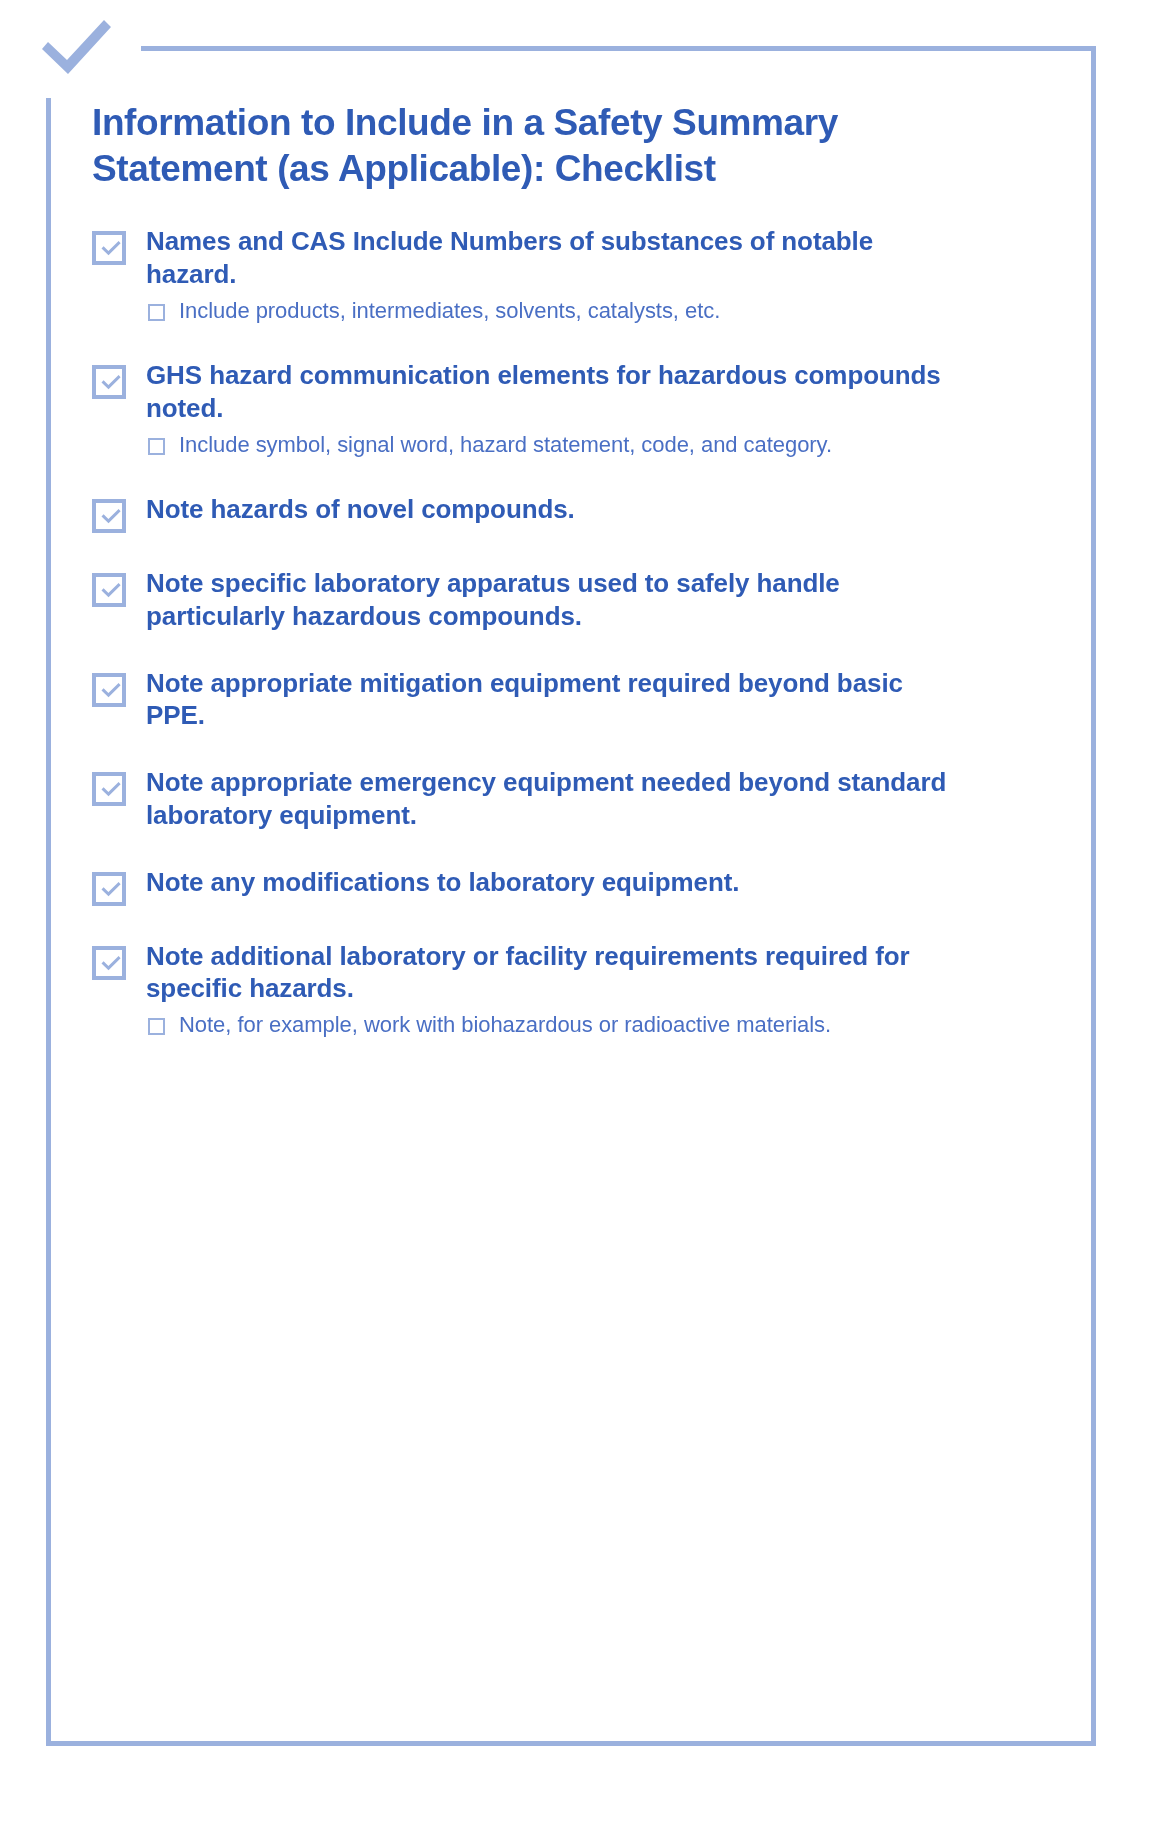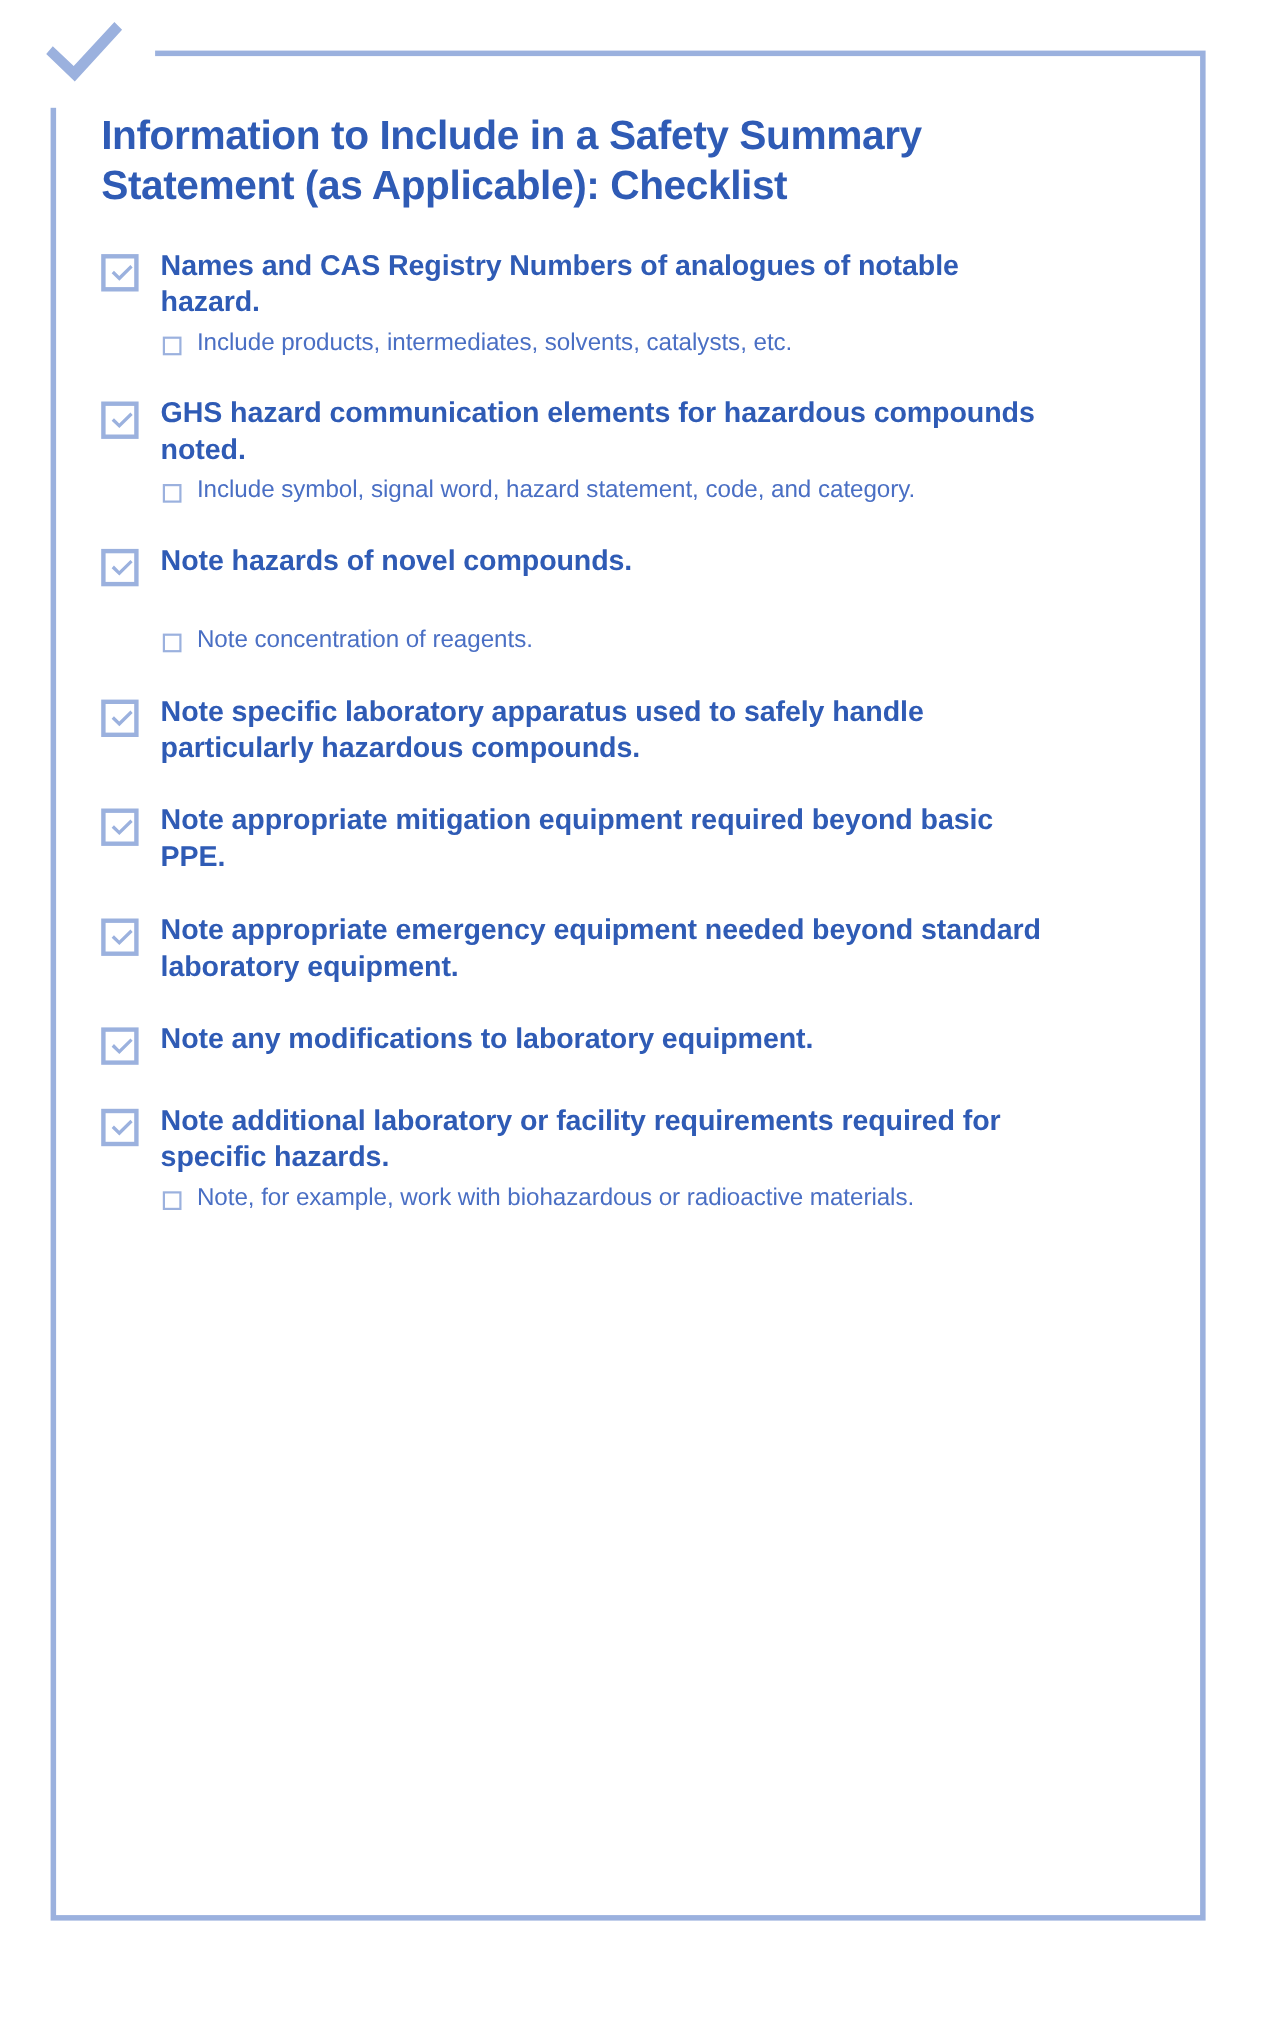--- a/index.html
+++ b/index.html
@@ -86,21 +86,21 @@
     font-weight:bold;
     line-height:1.26;
     letter-spacing:-0.1px;
     flex:1 1 auto;
   }
 
   
   .sublist{list-style:none;margin:4px 0 0 0;padding:0 0 0 56px;}
   .subitem{
     display:flex;
-    align-items:center;
+    align-items:flex-start;
     margin-bottom:2px;
   }
   .sbox{
     flex:0 0 auto;
     width:17px;height:17px;
     border:2.5px solid #9BB1DE;
     background:#ffffff;
     box-sizing:border-box;
     margin-top:7px;
     margin-right:14px;
@@ -137,21 +137,21 @@
     </h1>
 
     <ul class="list" id="checklist-root">
         <li class="item-block">
           <div class="item">
             <div class="cbox">
               <svg width="22" height="18" viewBox="0 0 22 18" xmlns="http://www.w3.org/2000/svg">
                 <path d="M1.5 8.5 L3.6 6.2 L8.4 11 L18.6 1 L20.6 3.2 L8.5 15.2 Z" fill="#9BB1DE"></path>
               </svg>
             </div>
-            <div class="item-text">Names and CAS Registry Numbers of analogues of notable hazard.</div>
+            <div class="item-text">Names and CAS Include Numbers of substances of notable hazard.</div>
           </div>
           <ul class="sublist">
             <li class="subitem">
               <div class="sbox"></div>
               <div class="sub-text">Include products, intermediates, solvents, catalysts, etc.</div>
             </li>
           </ul>
         </li>
         <li class="item-block">
           <div class="item">
@@ -174,24 +174,20 @@
             <div class="cbox">
               <svg width="22" height="18" viewBox="0 0 22 18" xmlns="http://www.w3.org/2000/svg">
                 <path d="M1.5 8.5 L3.6 6.2 L8.4 11 L18.6 1 L20.6 3.2 L8.5 15.2 Z" fill="#9BB1DE"></path>
               </svg>
             </div>
             <div class="item-text">Note hazards of novel compounds.</div>
           </div>
         </li>
         <li class="item-block">
           <ul class="sublist">
-            <li class="subitem">
-              <div class="sbox"></div>
-              <div class="sub-text">Note concentration of reagents.</div>
-            </li>
           </ul>
         </li>
         <li class="item-block">
           <div class="item">
             <div class="cbox">
               <svg width="22" height="18" viewBox="0 0 22 18" xmlns="http://www.w3.org/2000/svg">
                 <path d="M1.5 8.5 L3.6 6.2 L8.4 11 L18.6 1 L20.6 3.2 L8.5 15.2 Z" fill="#9BB1DE"></path>
               </svg>
             </div>
             <div class="item-text">Note specific laboratory apparatus used to safely handle particularly hazardous compounds.</div>

